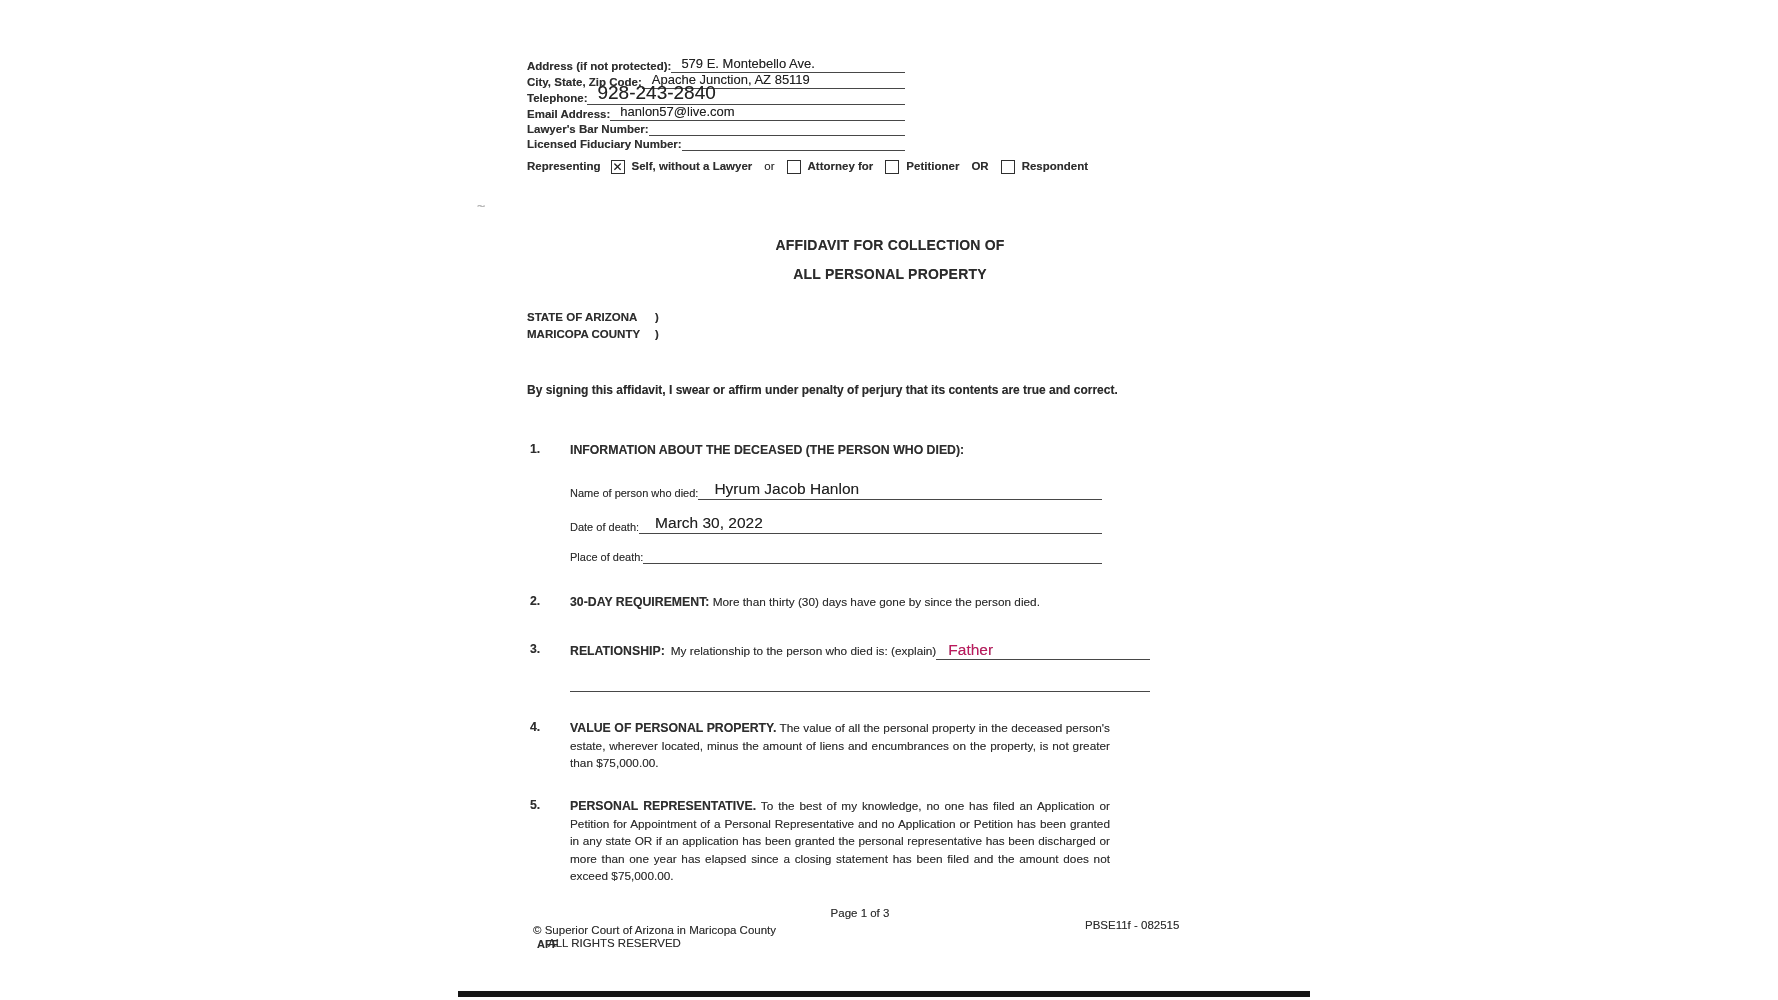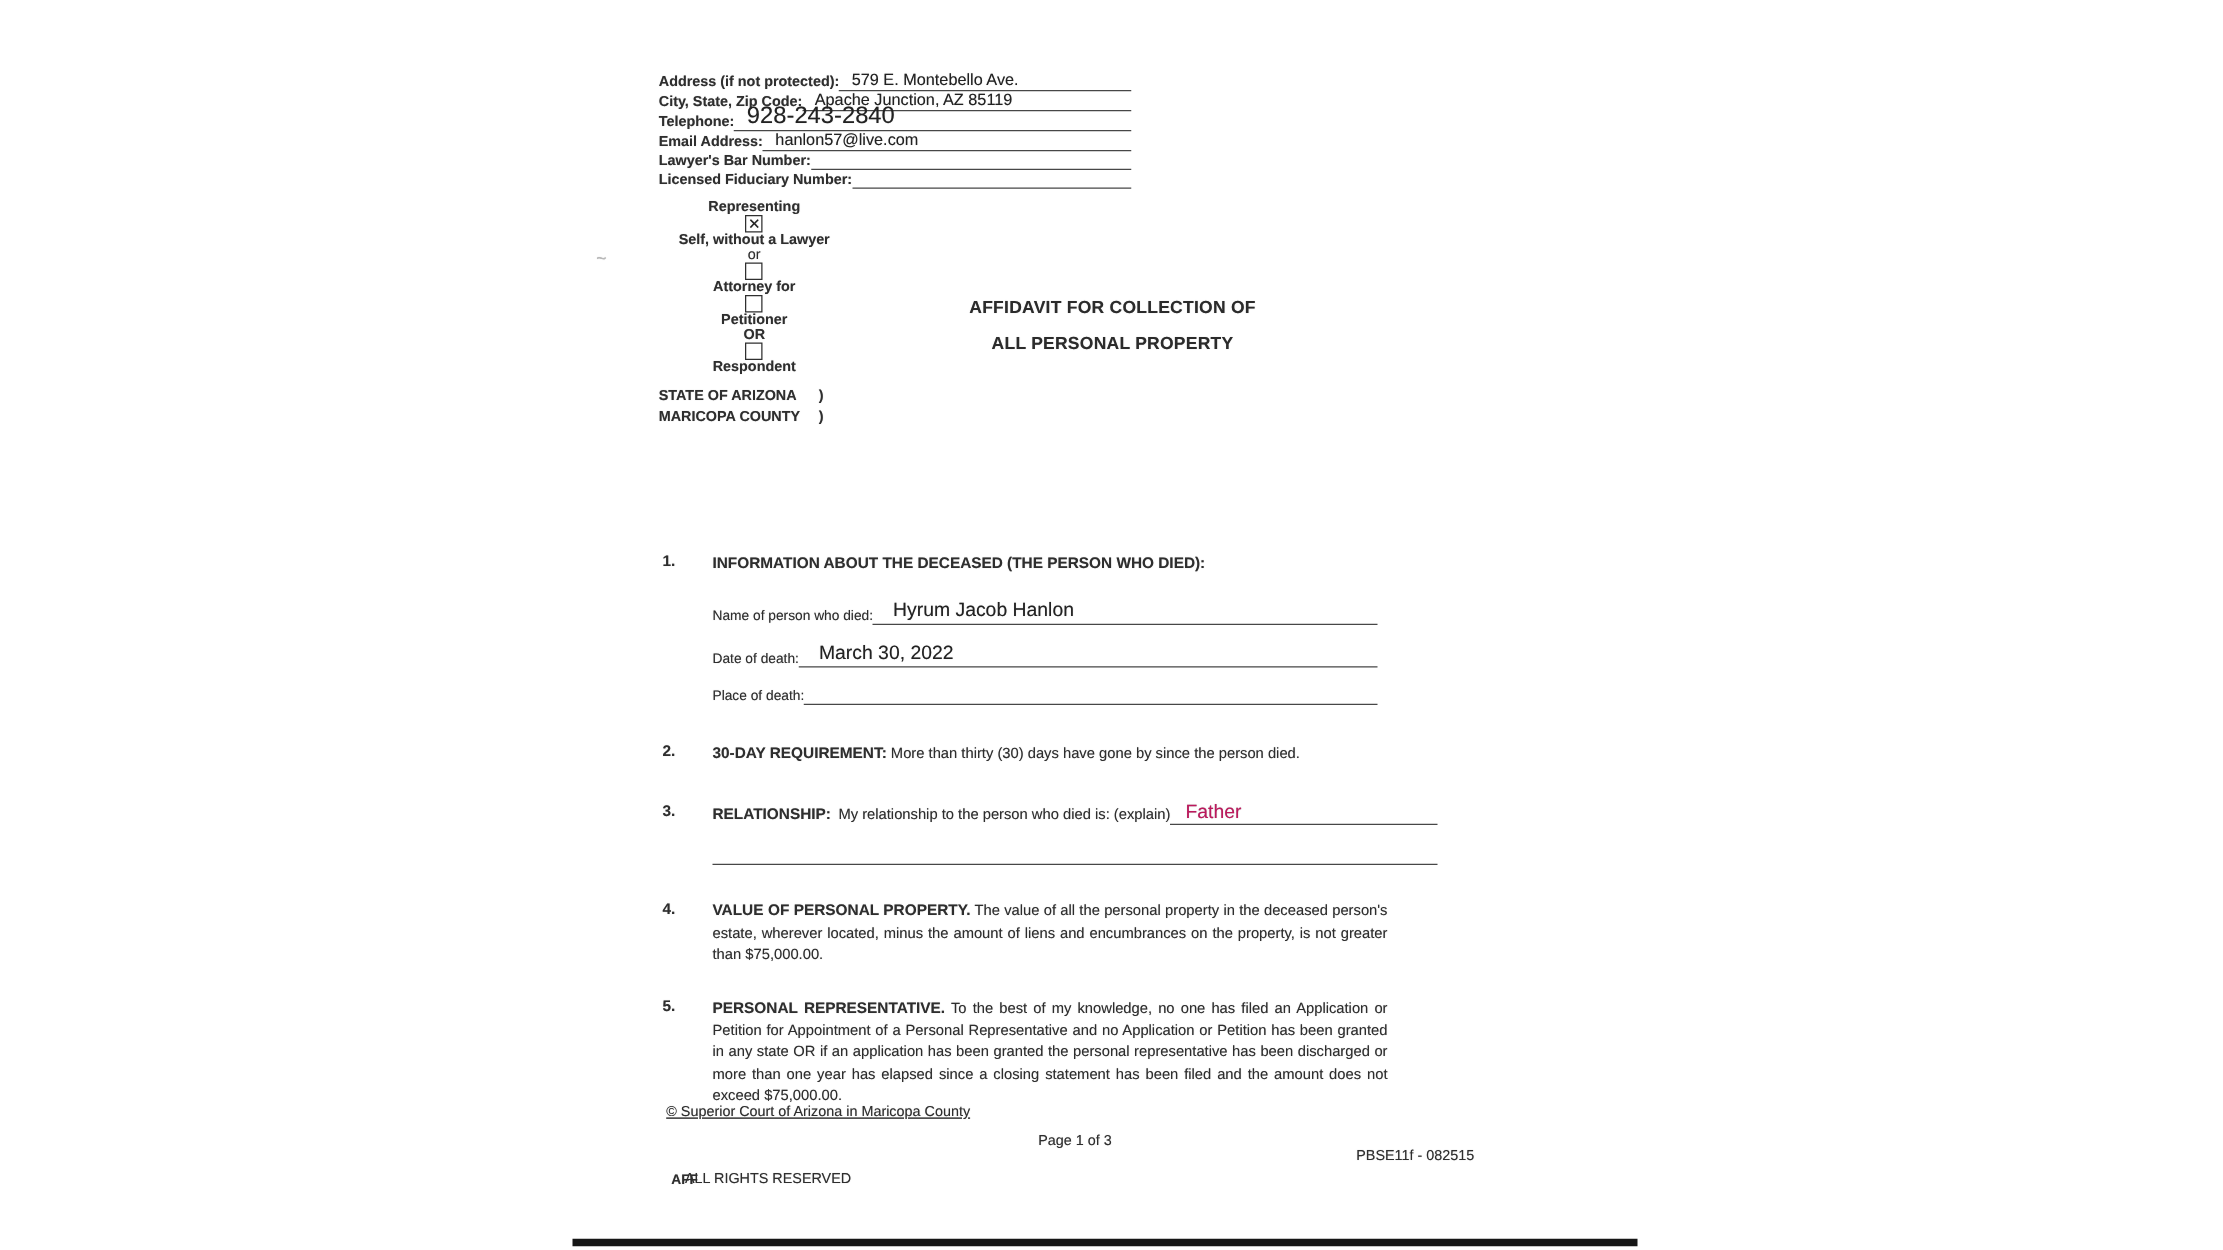--- a/index.html
+++ b/index.html
@@ -32,23 +32,23 @@
   .r1 { top: 37px;  height: 20px; }
   .r2 { top: 55px;  height: 18px; }
   .r3 { top: 71px;  height: 18px; }
   .r4 { top: 84px;  height: 21px; }
   .r5 { top: 103px; height: 18px; }
   .r6 { top: 118px; height: 18px; }
   .r7 { top: 133px; height: 18px; }
   .r4 .val { font-size: 19px; }
   
   .rep {
-    position: absolute; left: 88px; top: 160px;
-    display: flex; align-items: center;
-    font-size: 11.5px; font-weight: 700; white-space: nowrap; flex-direction: column;
+    position: absolute; left: 72px; top: 160px;
+    display: flex; align-items: flex-start;
+    font-size: 11.5px; font-weight: 700; white-space: nowrap;
   }
   .rep .gap1 { width: 10px; } .rep .gap2 { width: 7px; } .rep .gap3 { width: 12px; }
   .cb {
     width: 12px; height: 12px; border: 1.6px solid #2f2f2f;
     display: inline-flex; align-items: center; justify-content: center;
     font-size: 12px; font-weight: 700; line-height: 1; color: #222;
     flex: 0 0 auto;
   }
   .rep .norm { font-weight: 400; }
   
@@ -91,21 +91,21 @@
   .s3line { display: flex; align-items: flex-end; }
   .s3body { padding-left: 6px; white-space: nowrap; font-size: 11.8px; }
   .s3val {
     flex: 1; border-bottom: 1.2px solid #474747;
     font-size: 15.5px; padding: 0 0 1px 12px; white-space: nowrap;
     line-height: 1.05; color: #be185d;
   }
   .s3line2 { height: 31px; border-bottom: 1.3px solid #474747; }
   
   .pgind { position: absolute; left: 0; top: 907px; width: 810px; text-align: center; font-size: 11.5px; }
-  .fcopy { position: absolute; left: 78px; top: 884px; font-size: 11.5px; text-decoration: underline; }
+  .fcopy { position: absolute; left: 78px; top: 924px; font-size: 11.5px; }
   .frights { position: absolute; left: 93px; top: 937px; font-size: 11.5px; }
   .fcode { position: absolute; left: 82px; top: 938px; font-size: 11px; font-weight: 700; }
   .fnum { position: absolute; left: 630px; top: 919px; font-size: 11.5px; }
   .scanbar { position: absolute; left: 3px; top: 991px; width: 852px; height: 6px; background: #161616; }
   .artifact { position: absolute; left: 22px; top: 198px; font-size: 14px; color: #b9b9b9; }
 </style>
 </head>
 <body>
 
 <div class="page">
@@ -168,20 +168,21 @@
 
   <div class="venue">
     <div>
       <span class="vname">STATE OF ARIZONA</span><span>)</span>
     </div>
     <div>
       <span class="vname">MARICOPA COUNTY</span><span>)</span>
     </div>
   </div>
 
+  <div class="oath">By signing this affidavit, I swear or affirm under penalty of perjury that its contents are true and correct.</div>
 
   <div class="sec sec1">
     <span class="snum">1.</span>
     <div class="stext">
       <span class="shead">INFORMATION ABOUT THE DECEASED (THE PERSON WHO DIED):</span>
       <div class="fields">
         <div class="frow fm1">
           <span class="flbl">Name of person who died:</span>
           <span class="fval">Hyrum Jacob Hanlon</span>
         </div>

